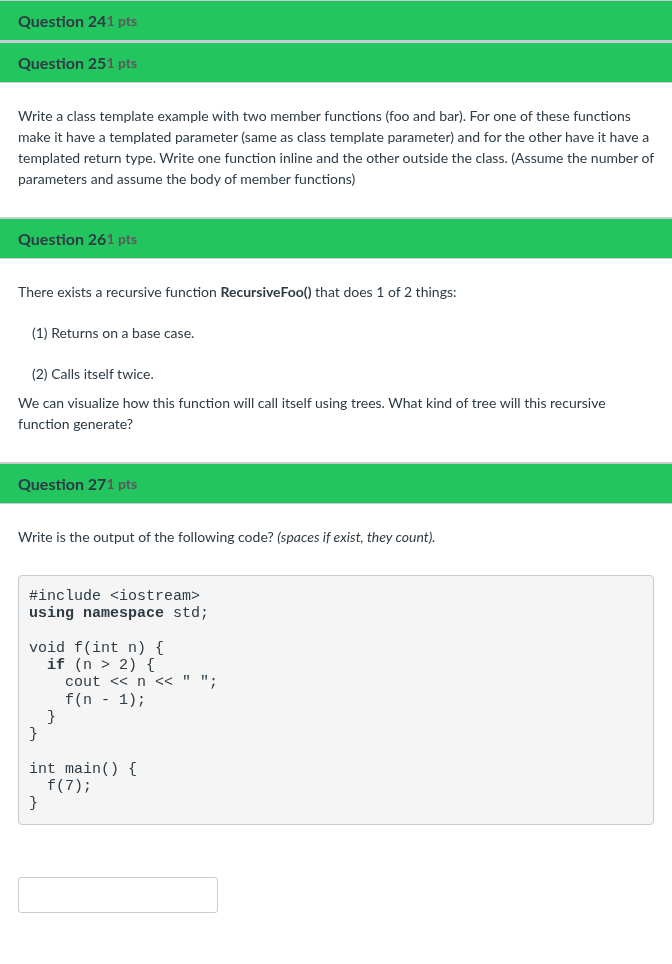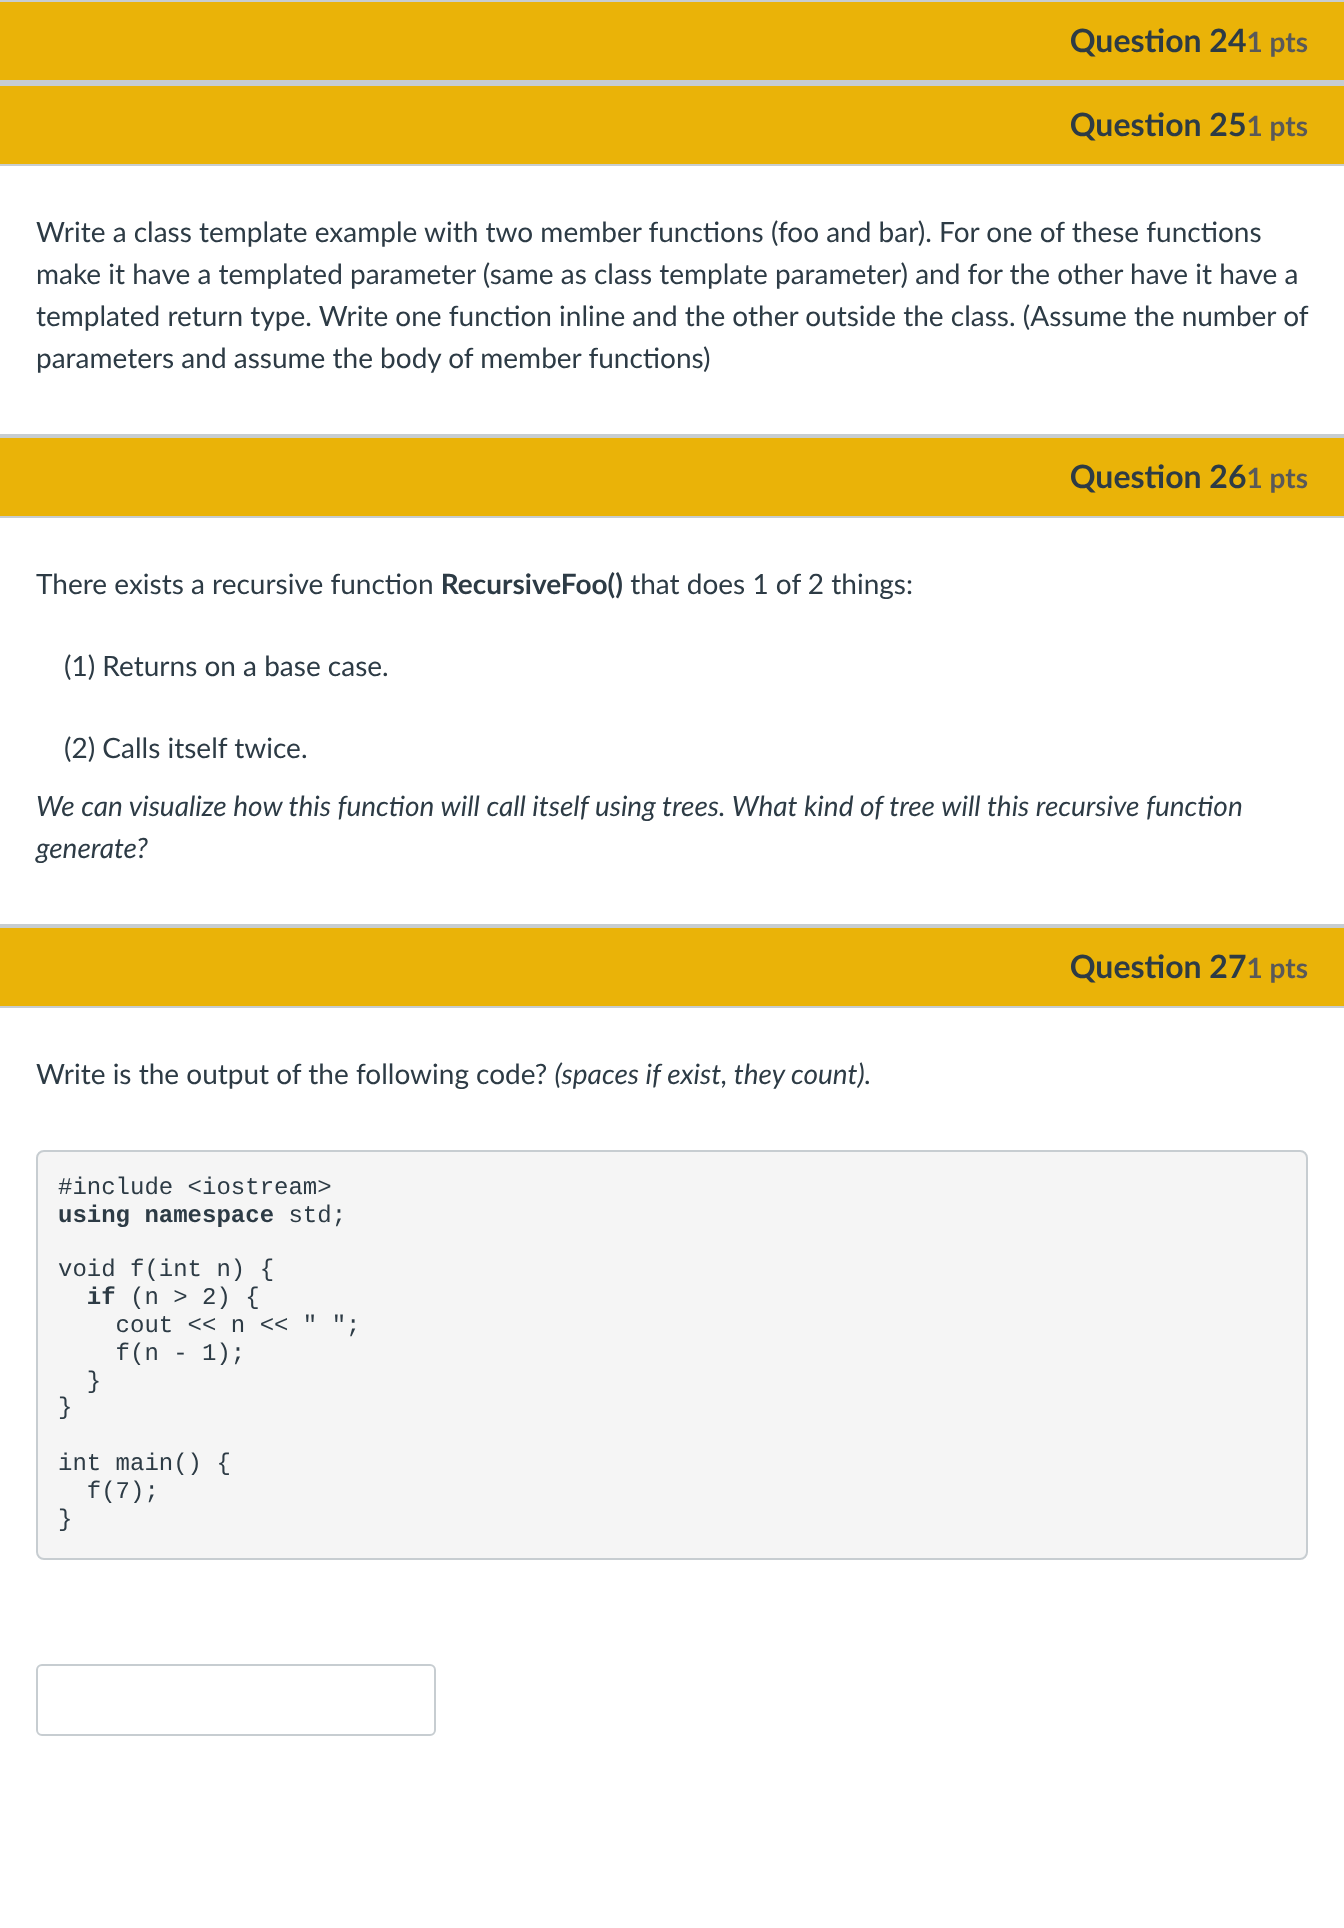--- a/index.html
+++ b/index.html
@@ -11,24 +11,24 @@
     width: 672px;
   }
   .question {
     border: 1px solid #c7cdd1;
     border-left: 0;
     border-right: 0;
     margin-bottom: 0;
   }
   .question-header {
     display: flex;
-    justify-content: flex-end;
+    justify-content: flex-start;
     align-items: center;
     padding: 10px 18px;
-    background: #eab308;
+    background: #22c55e;
     border-bottom: 1px solid #c7cdd1;
   }
   .question-title {
     font-weight: 700;
     font-size: 16px;
     color: #2d3b45;
   }
   .question-points {
     font-weight: 700;
     font-size: 14px;
@@ -40,28 +40,28 @@
     line-height: 1.5;
   }
   .question-body p {
     margin-bottom: 6px;
   }
   .indent {
     padding-left: 14px;
     margin-top: 20px;
     margin-bottom: 10px;
   }
-  .last-p { margin-top: 8px; font-style: italic; }
+  .last-p { margin-top: 8px; }
   .code-block {
     border: 1px solid #c7cdd1;
     border-radius: 4px;
     background: #f5f5f5;
     padding: 12px 10px;
     font-family: Menlo, Monaco, Consolas, "Courier New", monospace;
-    font-size: 12px;
+    font-size: 15px;
     line-height: 1.15;
     white-space: pre;
     color: #2d3b45;
     margin-top: 28px;
     margin-bottom: 28px;
   }
   .kw { font-weight: 700; }
   .answer-input {
     width: 200px;
     height: 36px;

